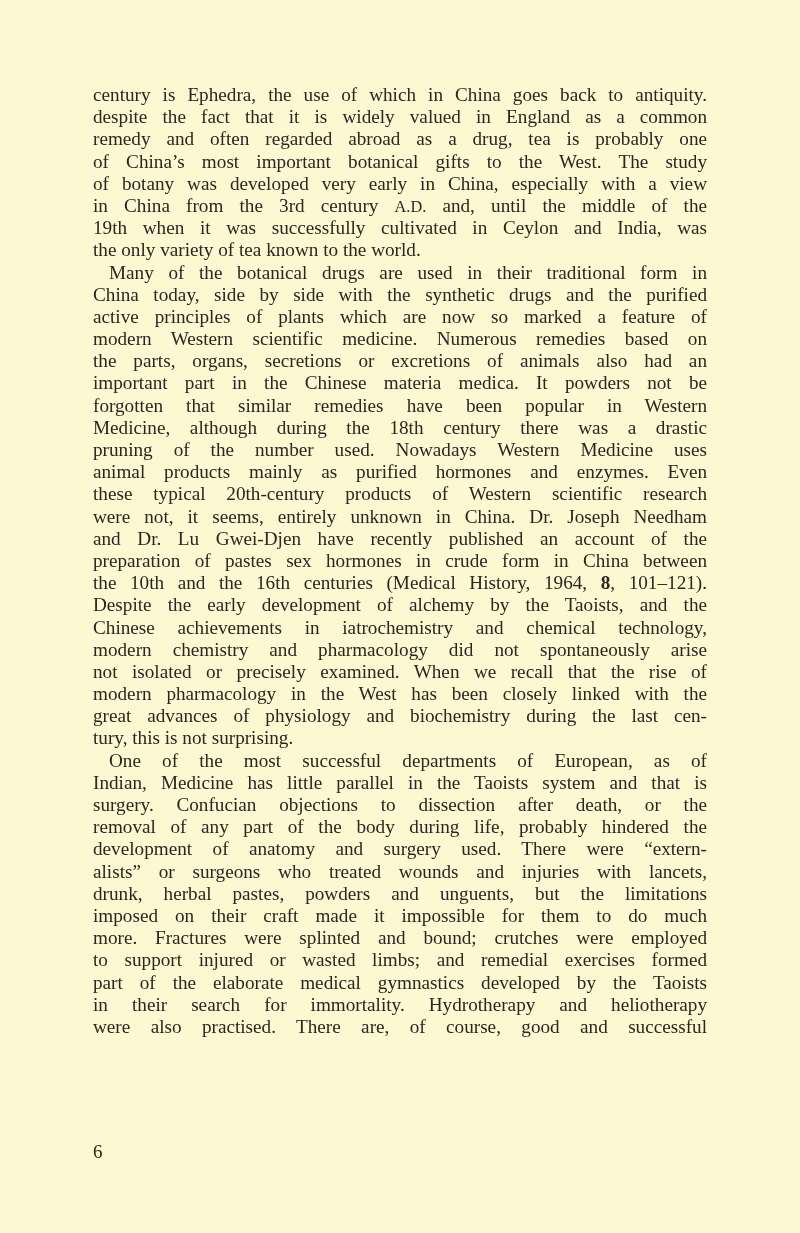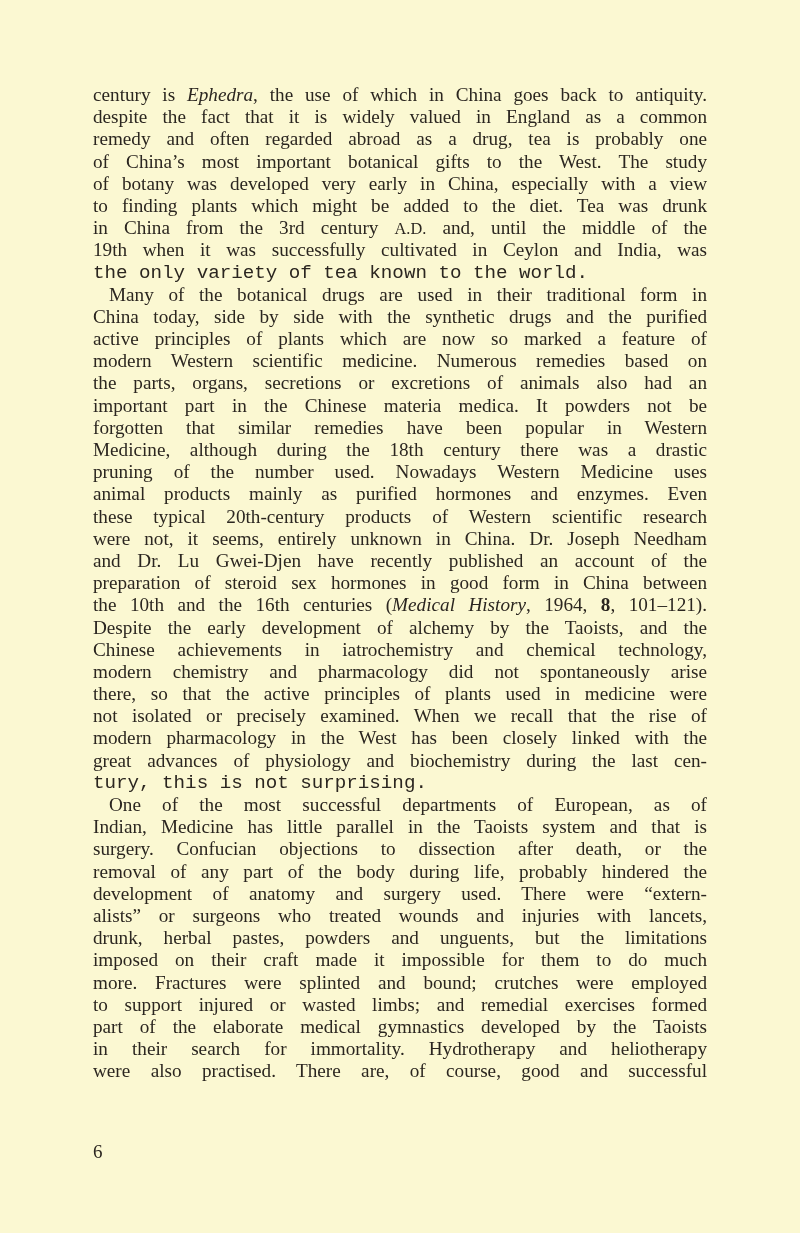--- a/index.html
+++ b/index.html
@@ -26,71 +26,68 @@
     height: 22.2px;
     line-height: 22.2px;
     font-size: 19.2px;
     white-space: nowrap;
     text-align: justify;
     text-align-last: justify;
     overflow: visible;
   }
   .line.last {
     text-align-last: left;
-    font-family: Liberation Mono, monospace;
   }
   .line.indent {
     padding-left: 16px;
   }
-  .it { font-style: italic; }
+  .it { }
   .sc { font-variant: small-caps; font-size: 0.85em; margin-top: 27px; }
   .bd { font-weight: bold; }
   .page-number {
     position: absolute;
     left: 93px;
     top: 1141px;
     font-size: 19px;
     line-height: 22px;
   }
 </style>
 </head>
 <body>
 
 <div class="page" id="page-body">
     <div>
       <span class="line"><span>century is </span><span class="it">Ephedra</span><span>, the use of which in China goes back to antiquity.</span></span>
       <span class="line"><span>despite the fact that it is widely valued in England as a common</span></span>
       <span class="line"><span>remedy and often regarded abroad as a drug, tea is probably one</span></span>
       <span class="line"><span>of China’s most important botanical gifts to the West. The study</span></span>
       <span class="line"><span>of botany was developed very early in China, especially with a view</span></span>
-      <span class="line"><span>to finding plants which might be added to the diet. Tea was drunk</span></span>
       <span class="line"><span>in China from the 3rd century </span><span class="sc">A.D.</span><span> and, until the middle of the</span></span>
       <span class="line"><span>19th when it was successfully cultivated in Ceylon and India, was</span></span>
       <span class="line last"><span>the only variety of tea known to the world.</span></span>
     </div>
     <div>
       <span class="line indent"><span>Many of the botanical drugs are used in their traditional form in</span></span>
       <span class="line"><span>China today, side by side with the synthetic drugs and the purified</span></span>
       <span class="line"><span>active principles of plants which are now so marked a feature of</span></span>
       <span class="line"><span>modern Western scientific medicine. Numerous remedies based on</span></span>
       <span class="line"><span>the parts, organs, secretions or excretions of animals also had an</span></span>
       <span class="line"><span>important part in the Chinese materia medica. It powders not be</span></span>
       <span class="line"><span>forgotten that similar remedies have been popular in Western</span></span>
       <span class="line"><span>Medicine, although during the 18th century there was a drastic</span></span>
       <span class="line"><span>pruning of the number used. Nowadays Western Medicine uses</span></span>
       <span class="line"><span>animal products mainly as purified hormones and enzymes. Even</span></span>
       <span class="line"><span>these typical 20th-century products of Western scientific research</span></span>
       <span class="line"><span>were not, it seems, entirely unknown in China. Dr. Joseph Needham</span></span>
       <span class="line"><span>and Dr. Lu Gwei-Djen have recently published an account of the</span></span>
-      <span class="line"><span>preparation of steroid sex hormones in good form in China between</span></span>
+      <span class="line"><span>preparation of pastes sex hormones in crude form in China between</span></span>
       <span class="line"><span>the 10th and the 16th centuries (</span><span class="it">Medical History</span><span>, 1964, </span><span class="bd">8</span><span>, 101–121).</span></span>
       <span class="line"><span>Despite the early development of alchemy by the Taoists, and the</span></span>
       <span class="line"><span>Chinese achievements in iatrochemistry and chemical technology,</span></span>
       <span class="line"><span>modern chemistry and pharmacology did not spontaneously arise</span></span>
-      <span class="line"><span>there, so that the active principles of plants used in medicine were</span></span>
       <span class="line"><span>not isolated or precisely examined. When we recall that the rise of</span></span>
       <span class="line"><span>modern pharmacology in the West has been closely linked with the</span></span>
       <span class="line"><span>great advances of physiology and biochemistry during the last cen-</span></span>
       <span class="line last"><span>tury, this is not surprising.</span></span>
     </div>
     <div>
       <span class="line indent"><span>One of the most successful departments of European, as of</span></span>
       <span class="line"><span>Indian, Medicine has little parallel in the Taoists system and that is</span></span>
       <span class="line"><span>surgery. Confucian objections to dissection after death, or the</span></span>
       <span class="line"><span>removal of any part of the body during life, probably hindered the</span></span>

